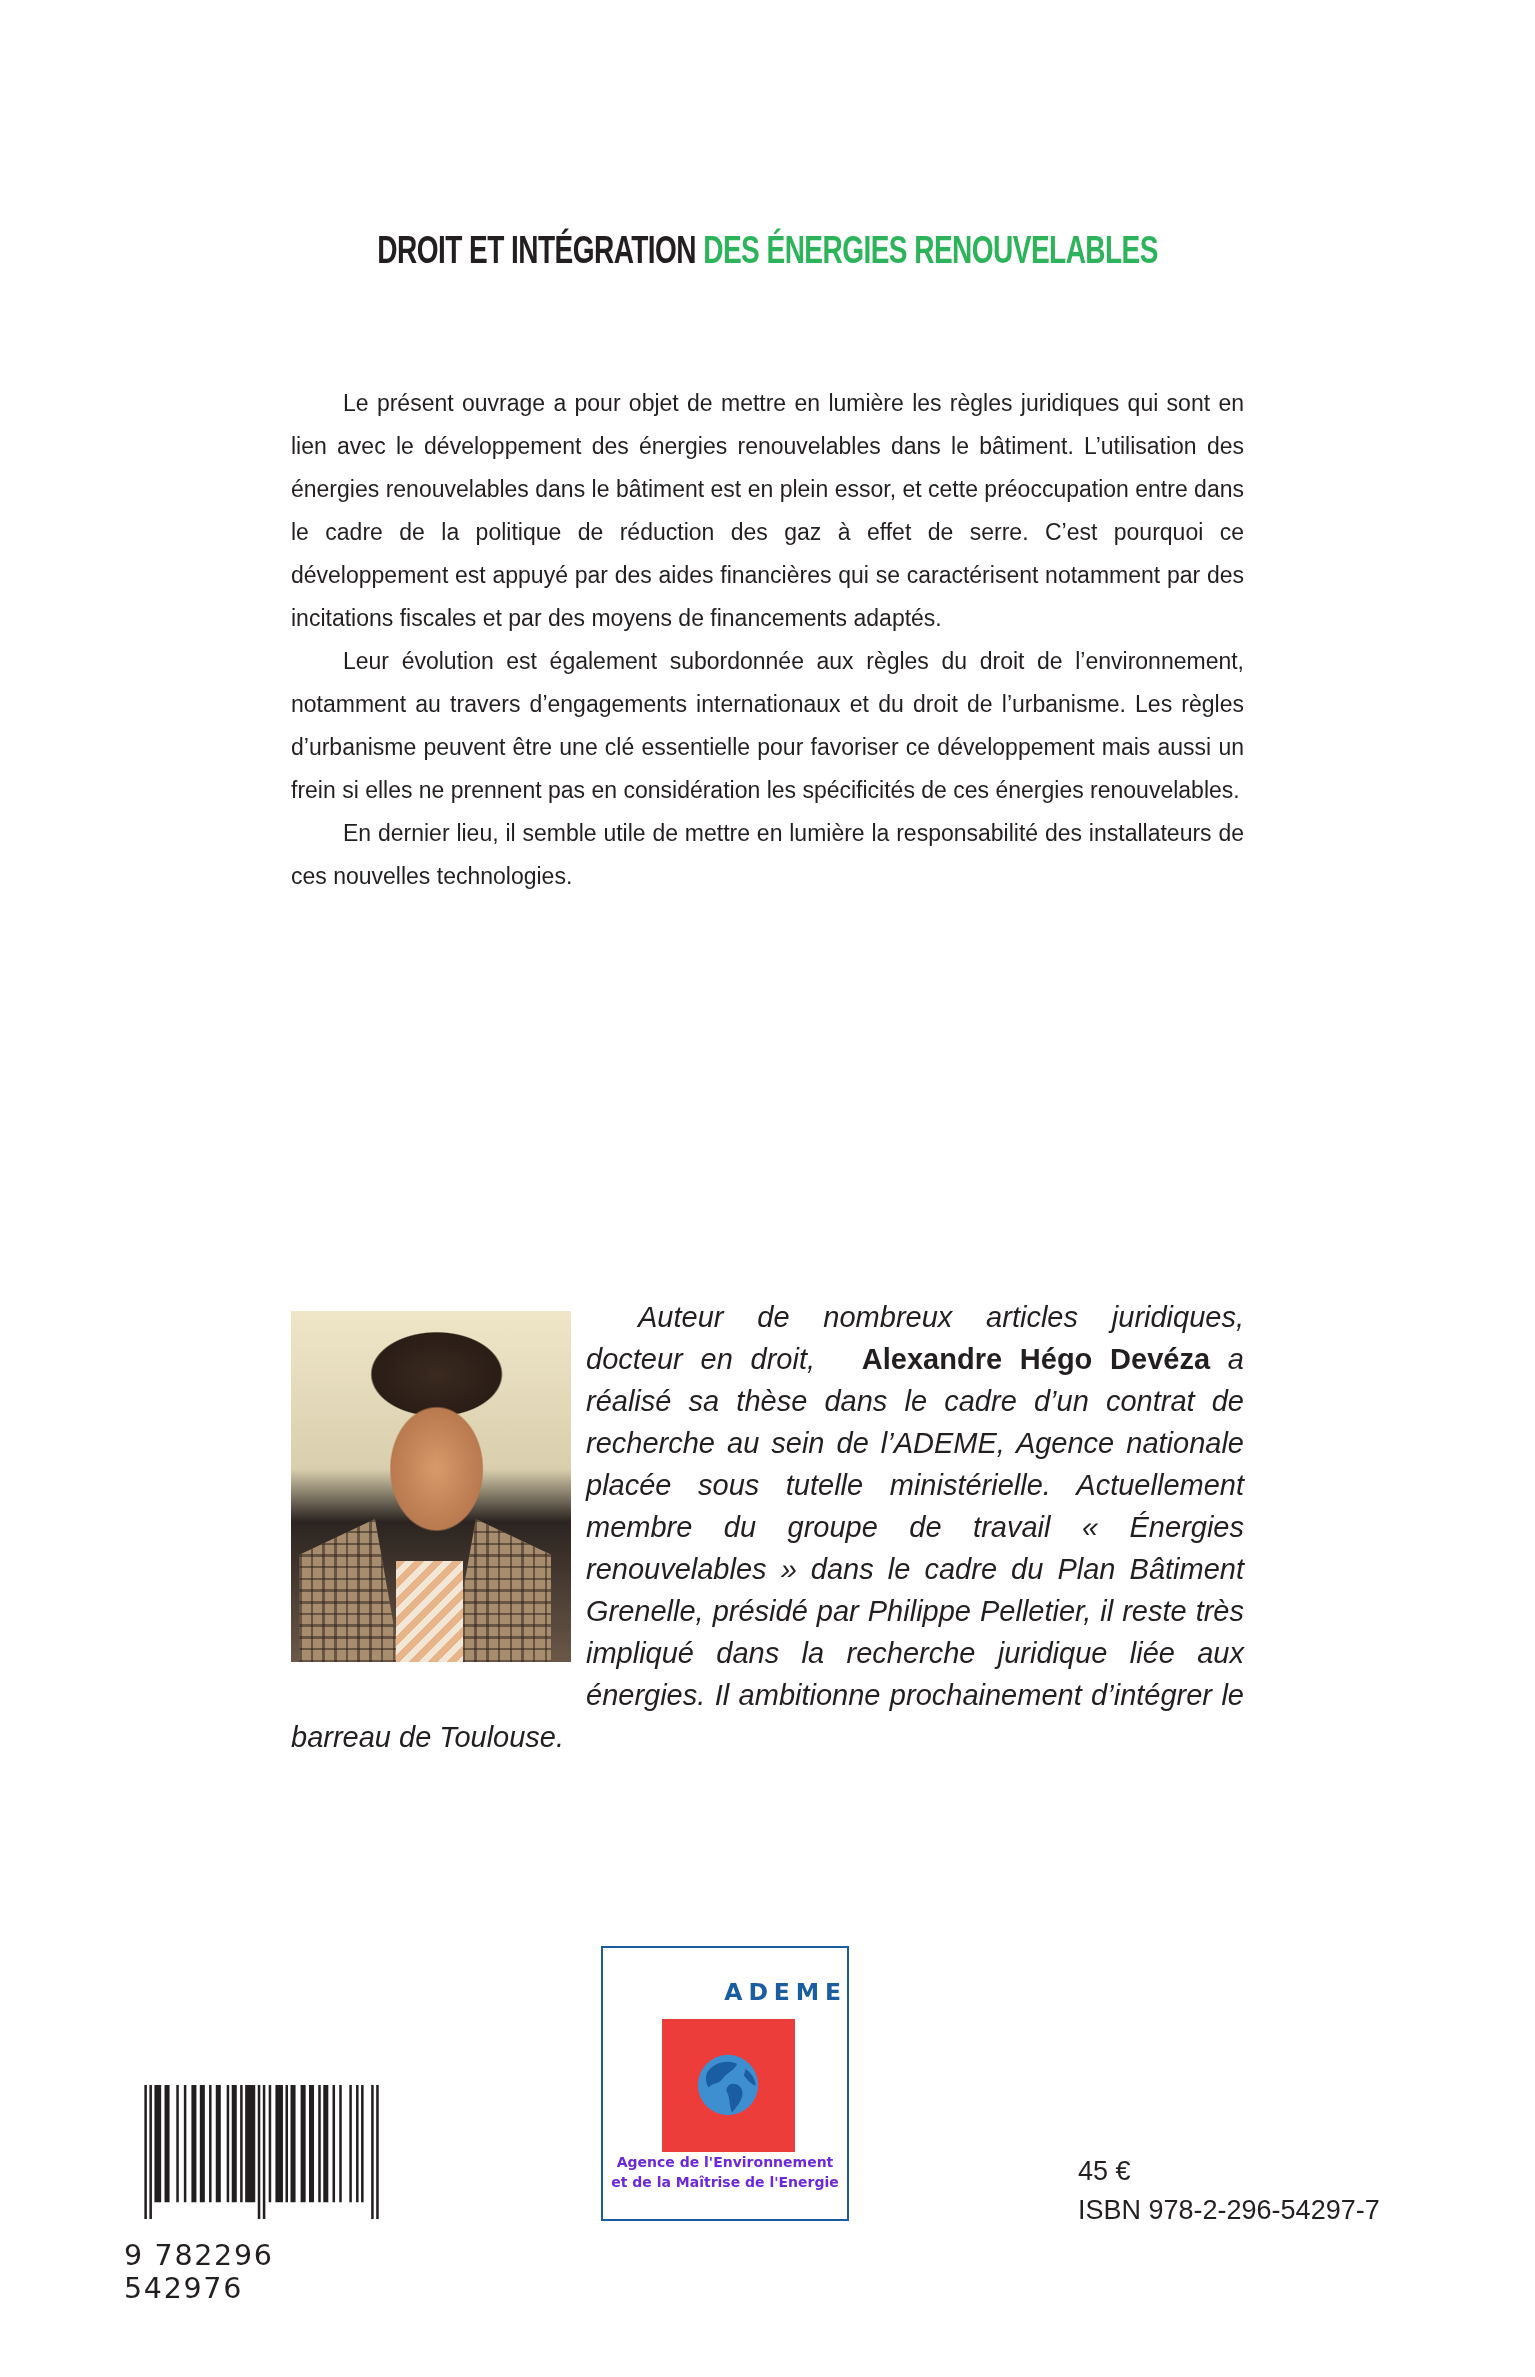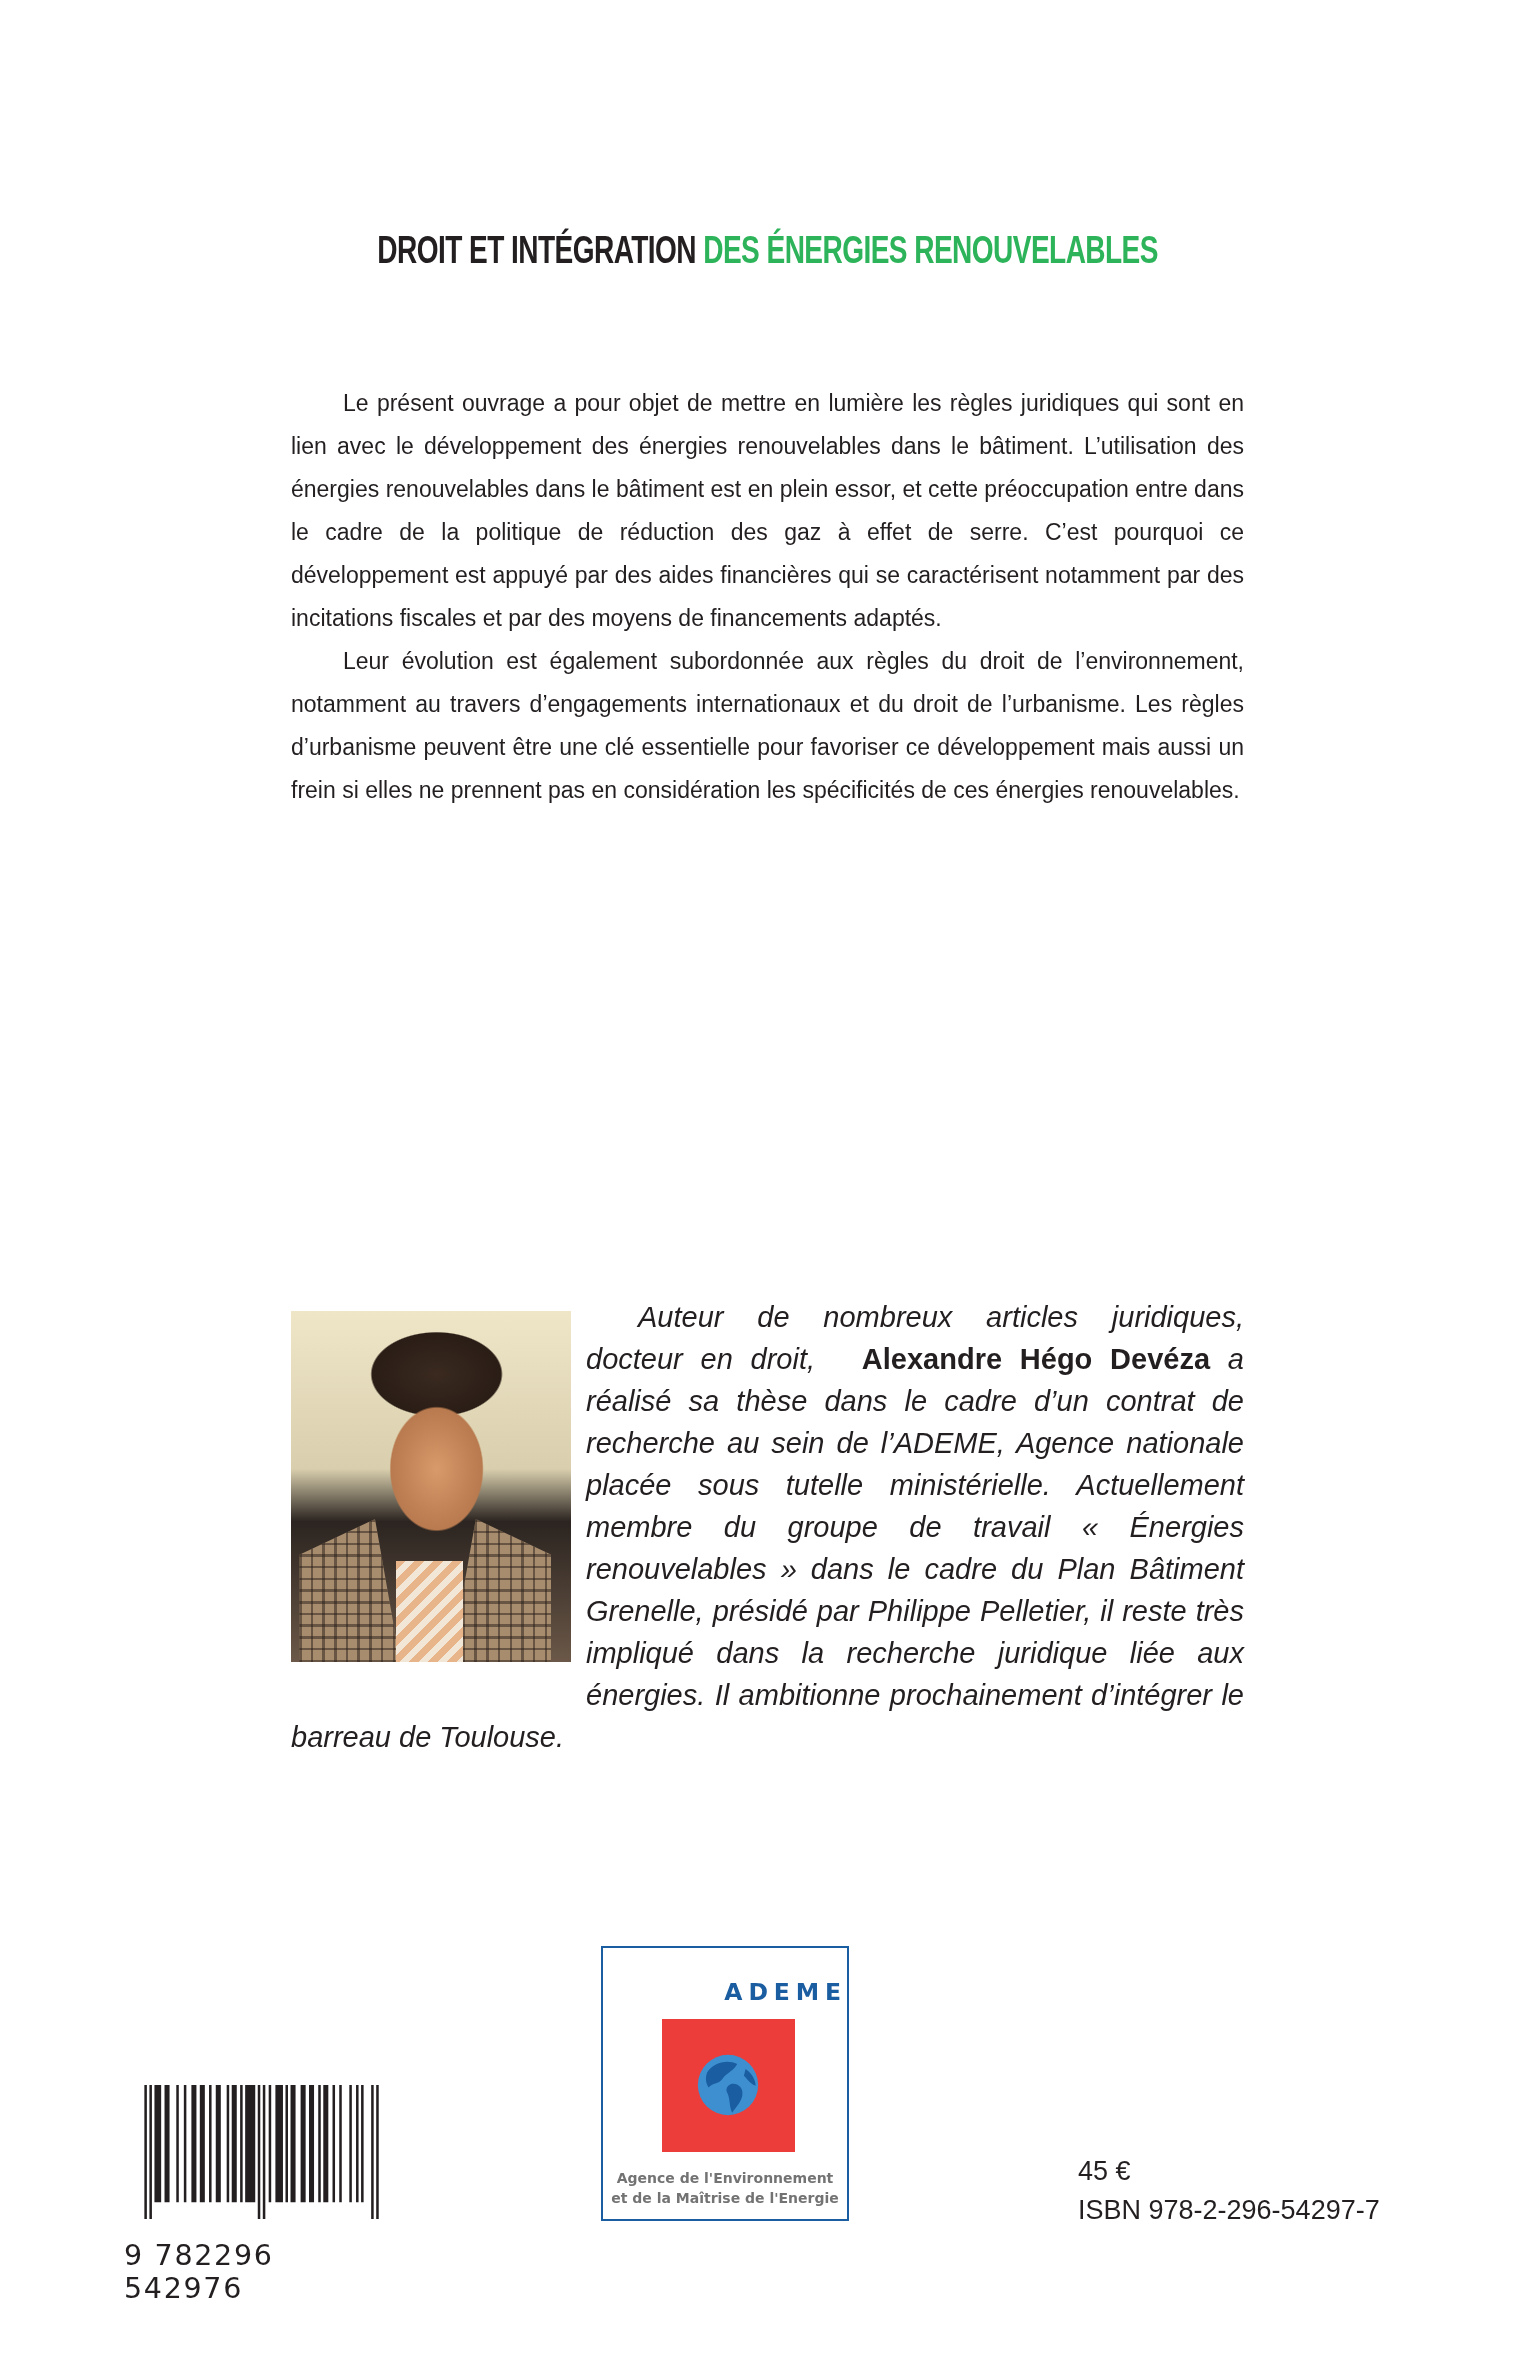--- a/index.html
+++ b/index.html
@@ -65,23 +65,23 @@
       font-family: "DejaVu Sans", sans-serif; font-weight: bold; font-size: 23.5px;
       letter-spacing: 5.9px; color: #1a5da0;
     }
     .ademe .red {
       position: absolute; left: 59px; top: 71px; width: 133px; height: 133px; background: #ec3d3a;
     }
     .ademe .globe {
       position: absolute; left: 35px; top: 35px; width: 62px; height: 62px;
     }
     .ademe .caption {
-      position: absolute; left: 0; top: 220px; width: 100%; text-align: center;
+      position: absolute; left: 0; top: 204px; width: 100%; text-align: center;
       font-family: "DejaVu Sans", sans-serif; font-weight: bold; font-size: 14px;
-      line-height: 20px; color: #737373;
+      line-height: 20px; color: #6d28d9;
     }
     .price {
       position: absolute; left: 1078px; top: 2156px;
       font-family: "Liberation Sans", sans-serif; font-size: 27px; color: #231f20;
     }
     .isbn {
       position: absolute; left: 1078px; top: 2195px;
       font-family: "Liberation Sans", sans-serif; font-size: 27px; color: #231f20;
     }
   </style>
@@ -89,20 +89,21 @@
 <body>
 
 <div class="title">
   <span class="dark">DROIT ET INTÉGRATION</span>
   <span class="green">DES ÉNERGIES RENOUVELABLES</span>
 </div>
 
 <div class="body-text">
   <p>Le présent ouvrage a pour objet de mettre en lumière les règles juridiques qui sont en lien avec le développement des énergies renouvelables dans le bâtiment. L’utilisation des énergies renouvelables dans le bâtiment est en plein essor, et cette préoccupation entre dans le cadre de la politique de réduction des gaz à effet de serre. C’est pourquoi ce développement est appuyé par des aides financières qui se caractérisent notamment par des incitations fiscales et par des moyens de financements adaptés.</p>
   <p>Leur évolution est également subordonnée aux règles du droit de l’environnement, notamment au travers d’engagements internationaux et du droit de l’urbanisme. Les règles d’urbanisme peuvent être une clé essentielle pour favoriser ce développement mais aussi un frein si elles ne prennent pas en considération les spécificités de ces énergies renouvelables.</p>
+  <p>En dernier lieu, il semble utile de mettre en lumière la responsabilité des installateurs de ces nouvelles technologies.</p>
 </div>
 
 <div class="photo">
   <div class="scarf"></div>
   <div class="shirt"></div>
 </div>
 
 <div class="bio">
   <div class="float-spacer"></div>
   <span class="indent"></span><span>Auteur de nombreux articles juridiques, docteur en droit,</span>

